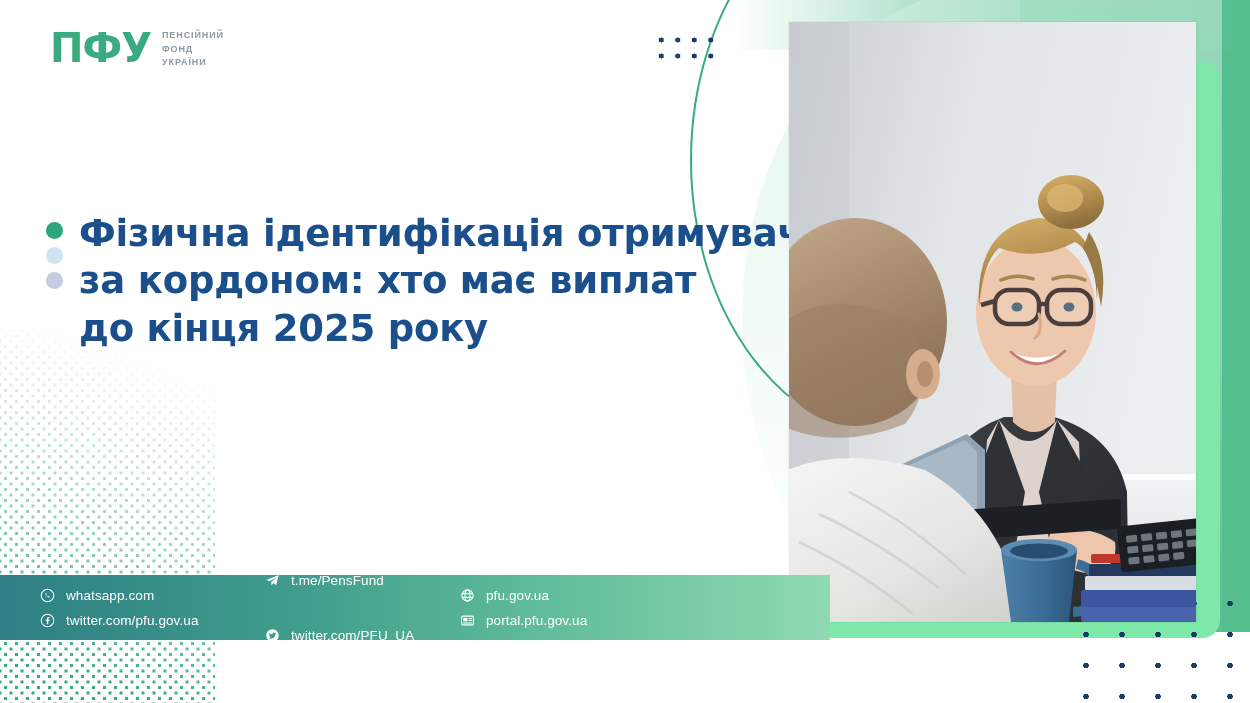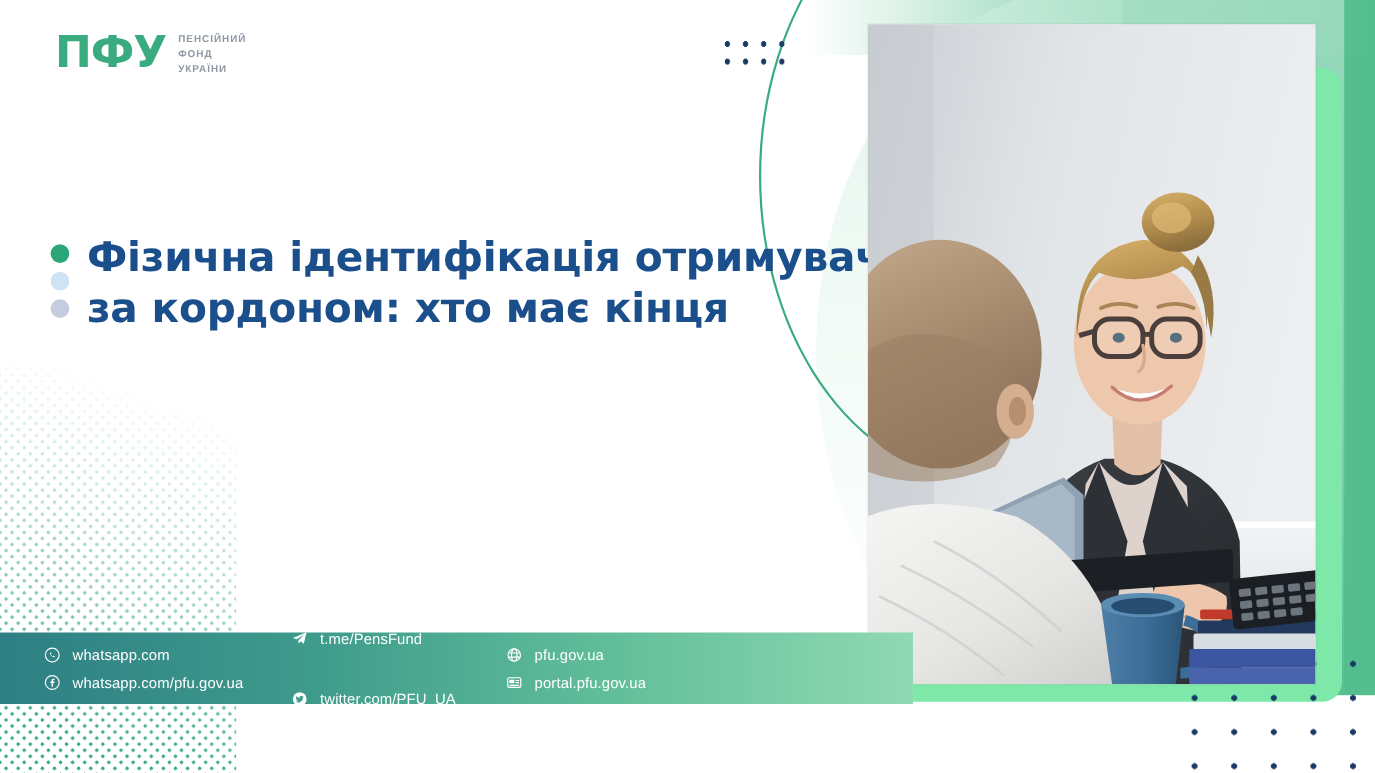--- a/index.html
+++ b/index.html
@@ -141,21 +141,22 @@
   </div>
 
   <div class="headline-wrap">
     <div class="bullets">
       <i class="b1"></i>
       <i class="b2"></i>
       <i class="b3"></i>
     </div>
     <h1 class="headline">
       <span class="ln">Фізична ідентифікація отримувачів</span>
-      <span class="ln">за кордоном: хто має кінця</span>
+      <span class="ln">за кордоном: хто має виплат</span>
+      <span class="ln">до кінця 2025 року</span>
     </h1>
   </div>
 
   <div class="photo">
     <svg viewBox="0 0 407 600" preserveAspectRatio="xMidYMid slice">
       <defs>
         <linearGradient id="wall" x1="0" y1="0" x2="1" y2="0.3">
           <stop offset="0%" stop-color="#c9ced3"></stop>
           <stop offset="45%" stop-color="#e2e5e8"></stop>
           <stop offset="100%" stop-color="#eceef0"></stop>
@@ -297,21 +298,21 @@
         </span>
         <span class="tx">whatsapp.com</span>
       </div>
       <div class="frow">
         <span class="ic">
           <svg viewBox="0 0 24 24">
             <circle cx="12" cy="12" r="10" fill="none" stroke="currentColor" stroke-width="1.7"></circle>
             <path d="M13.2 18v-5.3h1.8l.3-2.1h-2.1V9.3c0-.6.2-1 1-1h1.1V6.4c-.2 0-.9-.1-1.6-.1-1.6 0-2.7 1-2.7 2.8v1.5H9.2v2.1H11V18z" fill="currentColor"></path>
           </svg>
         </span>
-        <span class="tx">whatsapp.com/pfu.gov.ua</span>
+        <span class="tx">twitter.com/pfu.gov.ua</span>
       </div>
     </div>
 
     <div class="fcol c2">
       <div class="frow">
         <span class="ic">
           <svg viewBox="0 0 24 24">
               <path d="M22 3L2 11.2l5.6 1.9L19 6.2l-9 8.1.3 5.1 2.9-3.4 4.6 3.4z" fill="currentColor"></path>
             </svg>
         </span>

